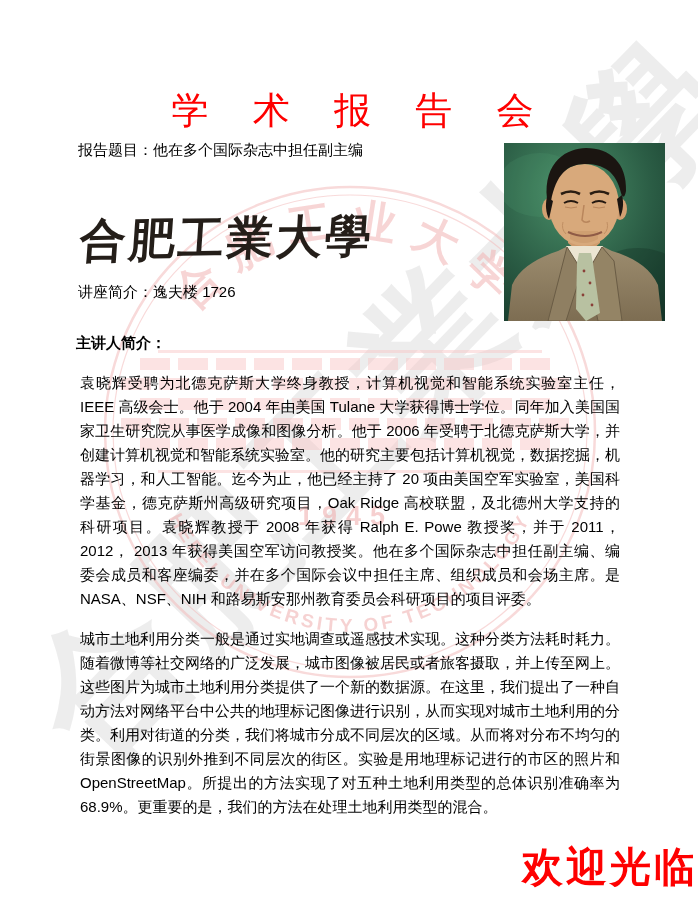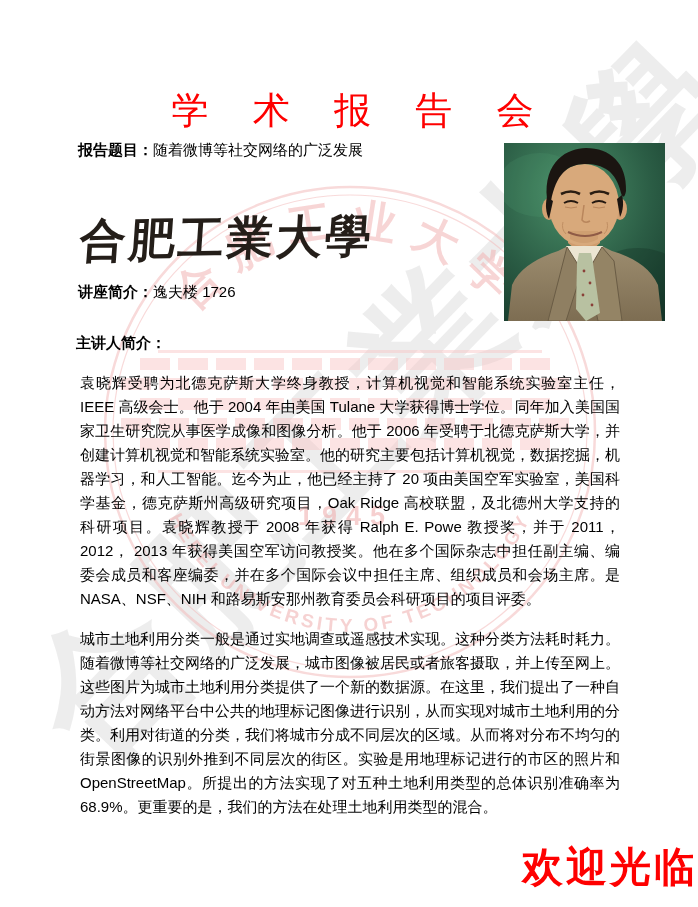--- a/index.html
+++ b/index.html
@@ -25,21 +25,21 @@
   .wm-seal{position:absolute;left:100px;top:182px;width:500px;height:500px;opacity:.55;z-index:1;pointer-events:none;}
   
   .title{
     position:absolute;top:74px;left:0;width:100%;margin:12px;
     text-align:center;
     color:#FE0000;font-size:37px;font-weight:normal;letter-spacing:17px;
     z-index:3;
   }
   
   .info{position:absolute;left:78px;font-size:15px;z-index:3;white-space:nowrap;}
-  .info .lbl{font-weight:bold;}
+  .info .lbl{font-weight:normal;}
   .info-topic{top:141px;}
   .info-time{top:185px;}
   .info-place{top:283px;}
   
   .logo{
     position:absolute;left:80px;top:208px;z-index:3;
     font-family:"DejaVu Serif", serif;
     font-size:46px;font-weight:bold;letter-spacing:3px;
     color:#241e19;
     transform:skewX(-5deg) rotate(-1deg);
@@ -149,21 +149,21 @@
     </text>
     <text font-size="19" letter-spacing="3.5" fill="#efafaf" font-weight="bold">
       <textPath href="#arcBottom" startOffset="50%" text-anchor="middle">HEFEI UNIVERSITY OF TECHNOLOGY</textPath>
     </text>
     <text x="246" y="343" font-size="27" letter-spacing="9" fill="#efabab" font-weight="bold" text-anchor="middle">1945</text>
   </svg>
 
   <h1 class="title">学 术 报 告 会</h1>
 
   <div class="info info-topic">
-    <span class="lbl">报告题目：</span><span>随着微博等社交网络的广泛发展</span>
+    <span class="lbl">报告题目：</span><span>他在多个国际杂志中担任副主编</span>
   </div>
   <div class="info info-place">
     <span class="lbl">讲座简介：</span><span>逸夫楼 1726</span>
   </div>
 
   <div class="logo">合肥工業大學</div>
 
   <svg class="photo" viewBox="0 0 161 178" aria-hidden="true">
     <defs>
       <radialGradient id="bgG" cx="42%" cy="28%" r="90%">

